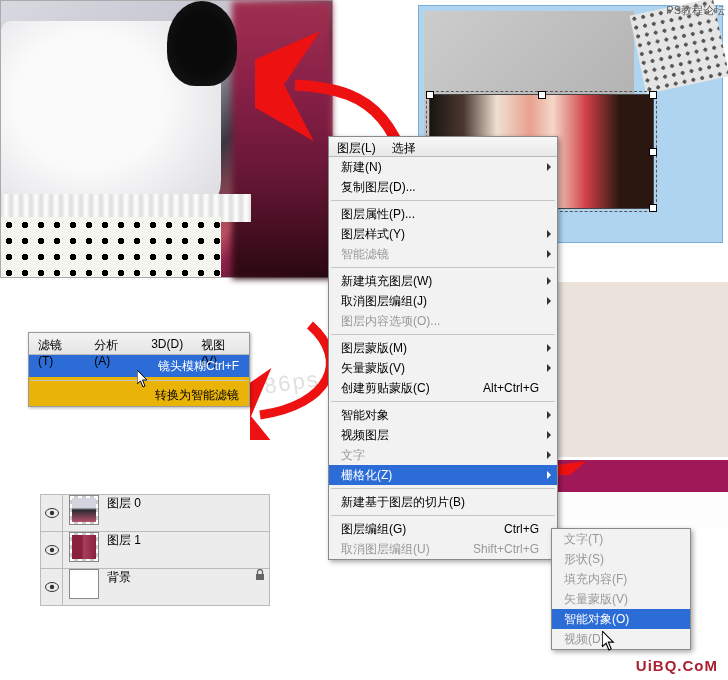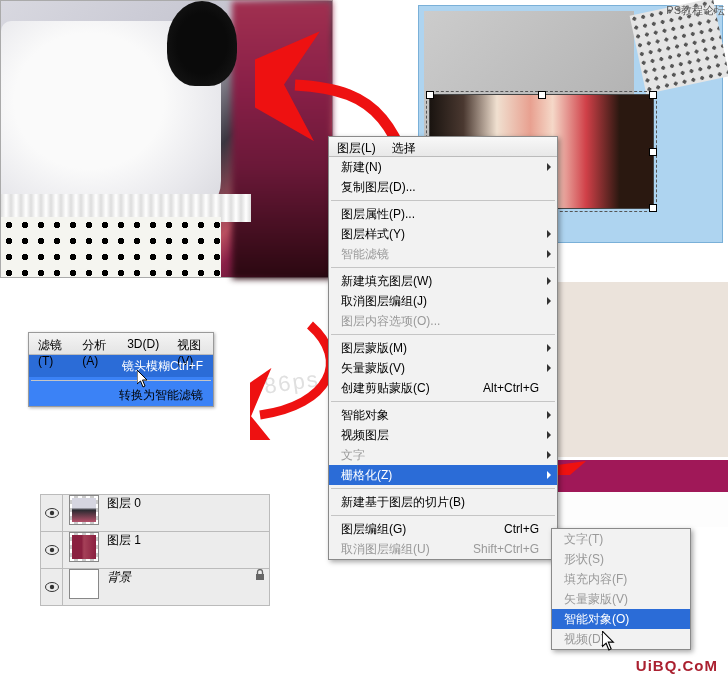--- a/index.html
+++ b/index.html
@@ -13,21 +13,21 @@
 .thumb-box{position:absolute;right:5px;top:5px;width:305px;height:238px;background:#aed4f0;border:1px solid #7ab0d8}
 .thumb-inner{position:absolute;left:5px;top:5px;width:210px;height:195px;background:linear-gradient(135deg,#ccc 0%,#aaa 100%)}
 .thumb-dots{position:absolute;right:0;top:0;width:85px;height:80px;background-image:radial-gradient(circle at 4px 4px,#555 2px,transparent 2px);background-size:9px 9px;background-color:#e5e5e5;transform:rotate(-12deg)}
 .store{position:absolute;left:10px;top:88px;width:225px;height:115px;background:linear-gradient(90deg,#1a1410 0%,#4a3830 15%,#f0e0d0 30%,#e8a090 45%,#f5d8c8 55%,#d04048 70%,#2a1810 85%);border:1px solid #444}
 .store::before{content:"";position:absolute;border:1px dashed #555;inset:-4px;pointer-events:none}
 .handle{position:absolute;width:8px;height:8px;background:#fff;border:1px solid #000}
 .h-tl{left:-4px;top:-4px}.h-tr{right:-4px;top:-4px}.h-bl{left:-4px;bottom:-4px}.h-br{right:-4px;bottom:-4px}
 .h-tc{left:50%;top:-4px;margin-left:-4px}.h-bc{left:50%;bottom:-4px;margin-left:-4px}
 .h-ml{left:-4px;top:50%;margin-top:-4px}.h-mr{right:-4px;top:50%;margin-top:-4px}
 .arrow{position:absolute;pointer-events:none}
-.filter-menu{position:absolute;left:28px;top:332px;width:186px;background:#3b82f6;border:1px solid #9a9a9a;box-shadow:1px 1px 3px rgba(0,0,0,.3)}
+.filter-menu{position:absolute;left:28px;top:332px;width:222px;background:#eab308;border:1px solid #9a9a9a;box-shadow:1px 1px 3px rgba(0,0,0,.3)}
 .menubar{display:flex;height:22px;background:linear-gradient(#f4f4f4,#e4e4e4);border-bottom:1px solid #bbb}
 .menubar span{padding:4px 9px;cursor:default}
 .menu-row{display:flex;justify-content:flex-end;align-items:center;height:22px;padding:0 10px}
 .hl{background:#2b6cd7;color:#fff}
 .cursor-img{position:absolute;left:137px;top:370px;width:14px;height:18px}
 .layer-menu{position:absolute;left:328px;top:136px;width:230px;background:#f2f2f2;border:1px solid #8a8a8a;box-shadow:2px 2px 5px rgba(0,0,0,.35)}
 .lm-header{height:20px;background:linear-gradient(#f8f8f8,#e8e8e8);display:flex;border-bottom:1px solid #bbb}
 .lm-header span{padding:3px 8px}
 .lm-item{display:flex;justify-content:space-between;align-items:center;height:20px;padding:0 18px 0 12px;position:relative}
 .lm-item.hl{background:#2b6cd7;color:#fff}
@@ -268,21 +268,21 @@
         <div class="layer-name">图层 1</div>
       </div>
       <div class="layer-row">
         <div class="eye">
           <svg viewBox="0 0 14 10">
             <ellipse cx="7" cy="5" rx="6.5" ry="4.5" fill="none" stroke="#333" stroke-width="1"></ellipse>
             <circle cx="7" cy="5" r="2.2" fill="#333"></circle>
           </svg>
         </div>
         <div class="thumb-slot"></div>
-        <div class="layer-name" style="font-style: italic;">背景</div>
+        <div class="layer-name" style="">背景</div>
         <div class="lock">
           <svg width="10" height="12" viewBox="0 0 10 12">
             <rect x="1" y="5" width="8" height="6" fill="#666"></rect>
             <path d="M2.5,5 V3 a2.5,2.5 0 0 1 5,0 V5" fill="none" stroke="#666" stroke-width="1.3"></path>
           </svg>
         </div>
       </div>
     </div>
 </div>
 

